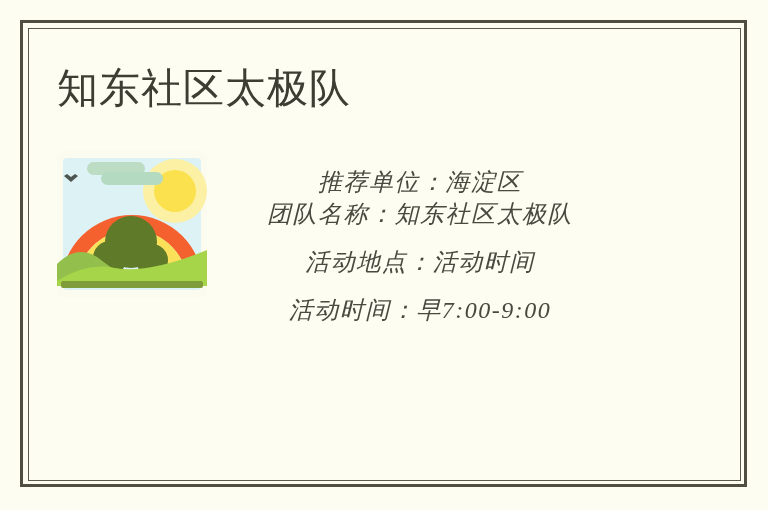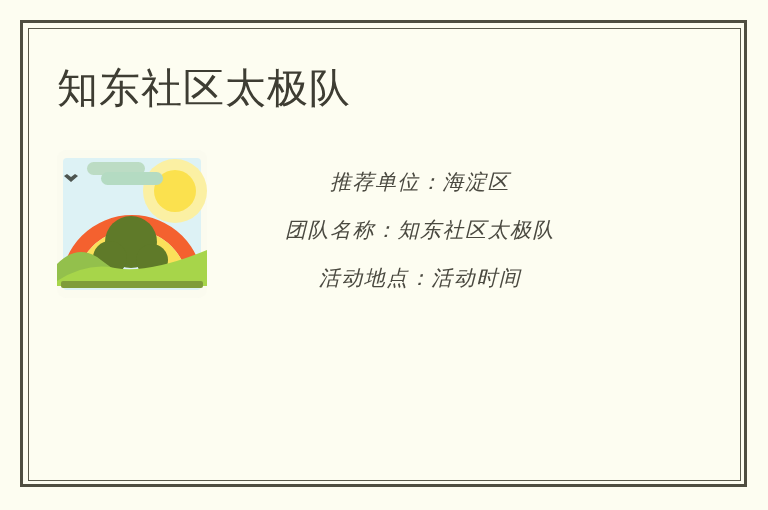--- a/index.html
+++ b/index.html
@@ -69,31 +69,31 @@
   }
   
   .info-block {
     position: absolute;
     left: 225px;
     top: 162px;
     width: 390px;
   }
   .info-line {
     font-family: "Liberation Serif", serif;
-    font-size: 21px;
+    font-size: 24px;
     line-height: 24px;
     color: #4a4940;
     text-align: center;
     letter-spacing: 1.5px;
     white-space: nowrap;
     font-style: italic;
     font-weight: 400;
   }
   .info-line.l1 { margin-top: 8px;  }
-  .info-line.l2 { margin-top: 24px; }
+  .info-line.l2 { margin-top: 8px; }
   .info-line.l3 { margin-top: 24px; }
   .info-line.l4 { margin-top: 24px; }
 </style>
 </head>
 <body>
 
 <div class="page">
 
   <div class="frame-outer"></div>
   <div class="frame-inner"></div>
@@ -126,15 +126,16 @@
       <path d="M0 136 L0 131 Q30 112 58 118 Q92 124 150 100 L150 136 z" fill="#a7d54a"></path>
 
       <rect x="4" y="131" width="142" height="7" rx="2" fill="#7f9c3a"></rect>
     </svg>
   </div>
 
   <div class="info-block">
     <div class="info-line l1">推荐单位：海淀区</div>
     <div class="info-line l2">团队名称：知东社区太极队</div>
     <div class="info-line l3">活动地点：活动时间</div>
+    <div class="info-line l4">活动时间：早7:00-9:00</div>
   </div>
 
 </div>
 
 </body></html>

